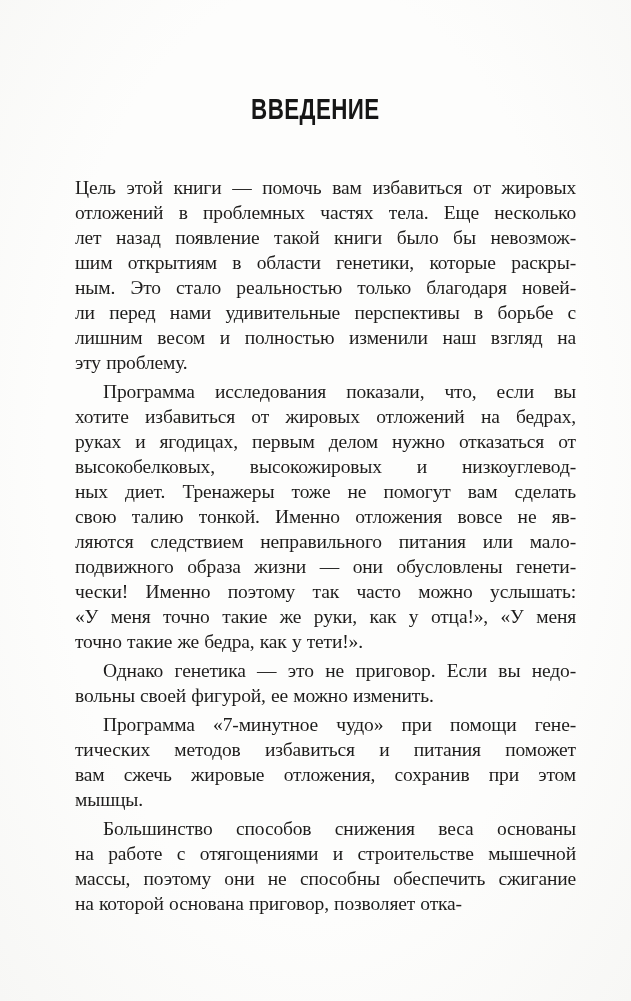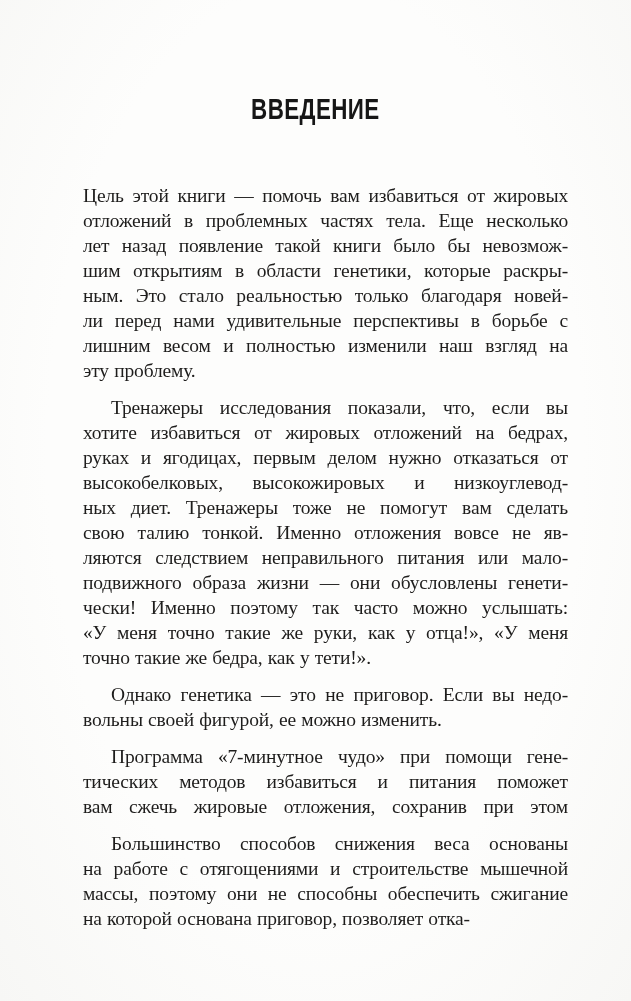--- a/index.html
+++ b/index.html
@@ -38,21 +38,21 @@
   }
   .body-text {
     position: absolute;
     left: 71px;
     top: 171px;
     width: 509px;
     font-size: 19.5px;
     line-height: 25px;
   }
   .paragraph {
-    margin: 12px;
+    margin: 4px;
     padding: 0;
   }
   .line {
     display: block;
     height: 25px;
     overflow: hidden;
     white-space: normal;
     text-align: justify;
     text-align-last: justify;
     letter-spacing: -0.15px;
@@ -75,40 +75,41 @@
         <span class="line">Цель этой книги — помочь вам избавиться от жировых</span>
         <span class="line">отложений в проблемных частях тела. Еще несколько</span>
         <span class="line">лет назад появление такой книги было бы невозмож-</span>
         <span class="line">шим открытиям в области генетики, которые раскры-</span>
         <span class="line">ным. Это стало реальностью только благодаря новей-</span>
         <span class="line">ли перед нами удивительные перспективы в борьбе с</span>
         <span class="line">лишним весом и полностью изменили наш взгляд на</span>
         <span class="line last">эту проблему.</span>
       </p>
       <p class="paragraph">
-        <span class="line indent">Тренажеры исследования показали, что, если вы</span>
+        <span class="line indent">Программа исследования показали, что, если вы</span>
         <span class="line">хотите избавиться от жировых отложений на бедрах,</span>
         <span class="line">руках и ягодицах, первым делом нужно отказаться от</span>
         <span class="line">высокобелковых, высокожировых и низкоуглевод-</span>
         <span class="line">ных диет. Тренажеры тоже не помогут вам сделать</span>
         <span class="line">свою талию тонкой. Именно отложения вовсе не яв-</span>
         <span class="line">ляются следствием неправильного питания или мало-</span>
         <span class="line">подвижного образа жизни — они обусловлены генети-</span>
         <span class="line">чески! Именно поэтому так часто можно услышать:</span>
         <span class="line">«У меня точно такие же руки, как у отца!», «У меня</span>
         <span class="line last">точно такие же бедра, как у тети!».</span>
       </p>
       <p class="paragraph">
         <span class="line indent">Однако генетика — это не приговор. Если вы недо-</span>
         <span class="line last">вольны своей фигурой, ее можно изменить.</span>
       </p>
       <p class="paragraph">
         <span class="line indent">Программа «7-минутное чудо» при помощи гене-</span>
         <span class="line">тических методов избавиться и питания поможет</span>
         <span class="line">вам сжечь жировые отложения, сохранив при этом</span>
+        <span class="line last">мышцы.</span>
       </p>
       <p class="paragraph">
         <span class="line indent">Большинство способов снижения веса основаны</span>
         <span class="line">на работе с отягощениями и строительстве мышечной</span>
         <span class="line">массы, поэтому они не способны обеспечить сжигание</span>
         <span class="line last">на которой основана приговор, позволяет отка-</span>
       </p>
     </div>
 </div>
 

